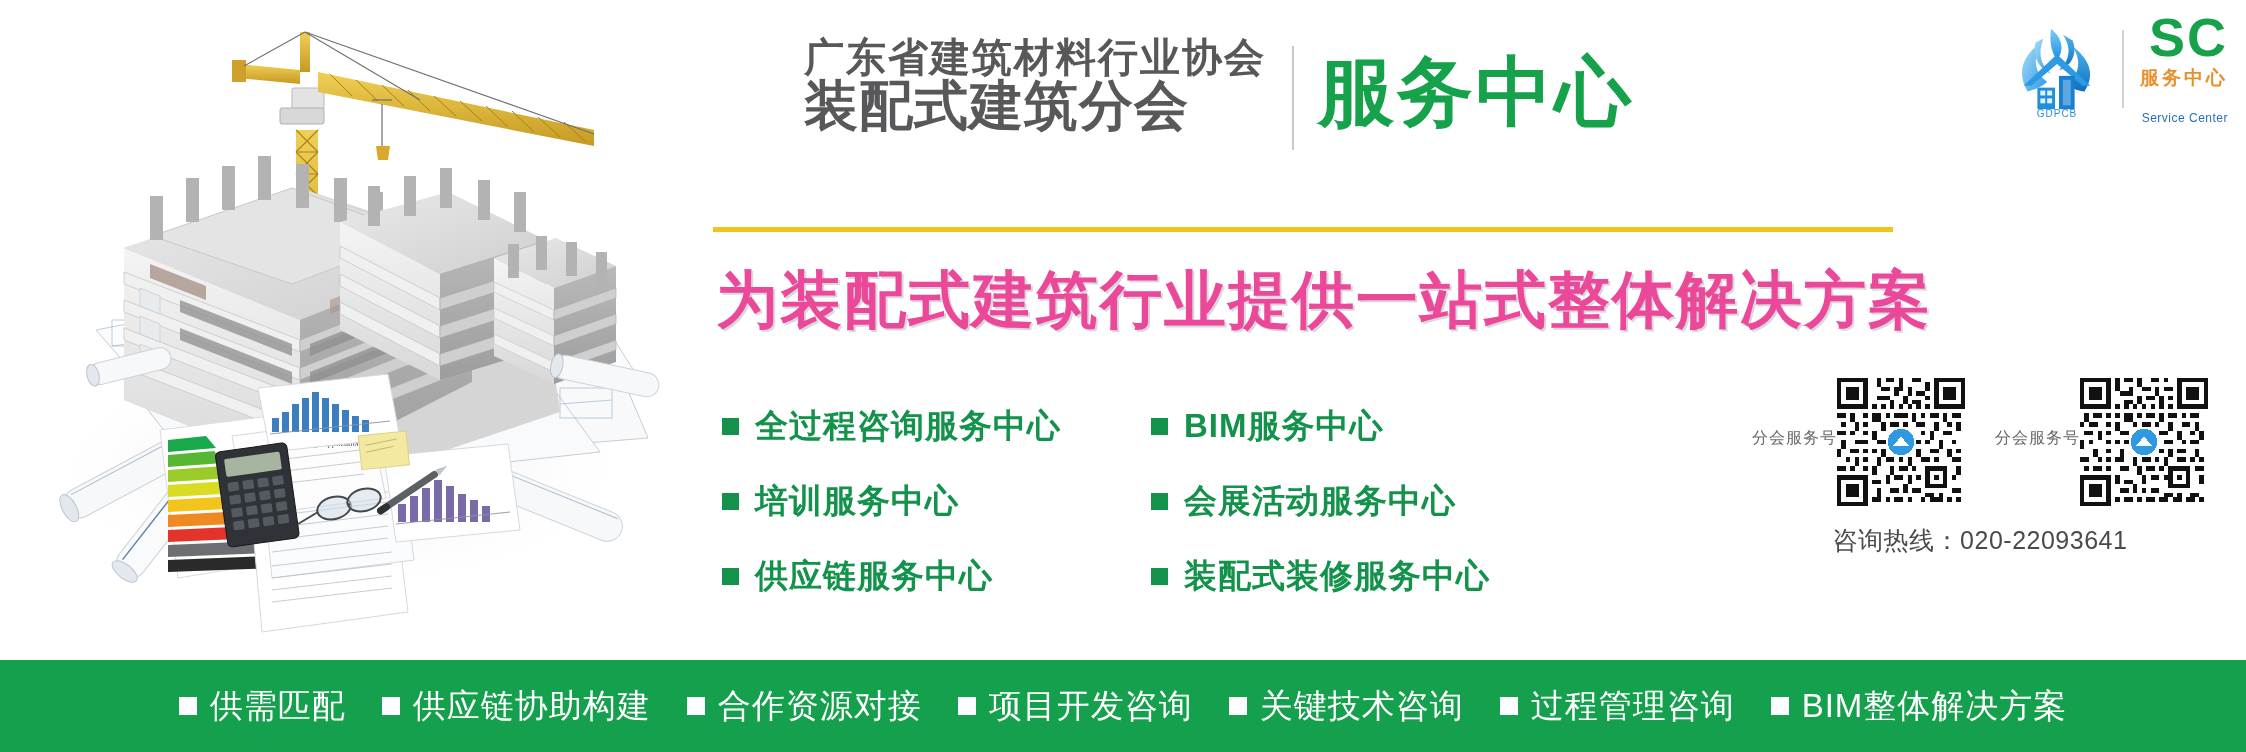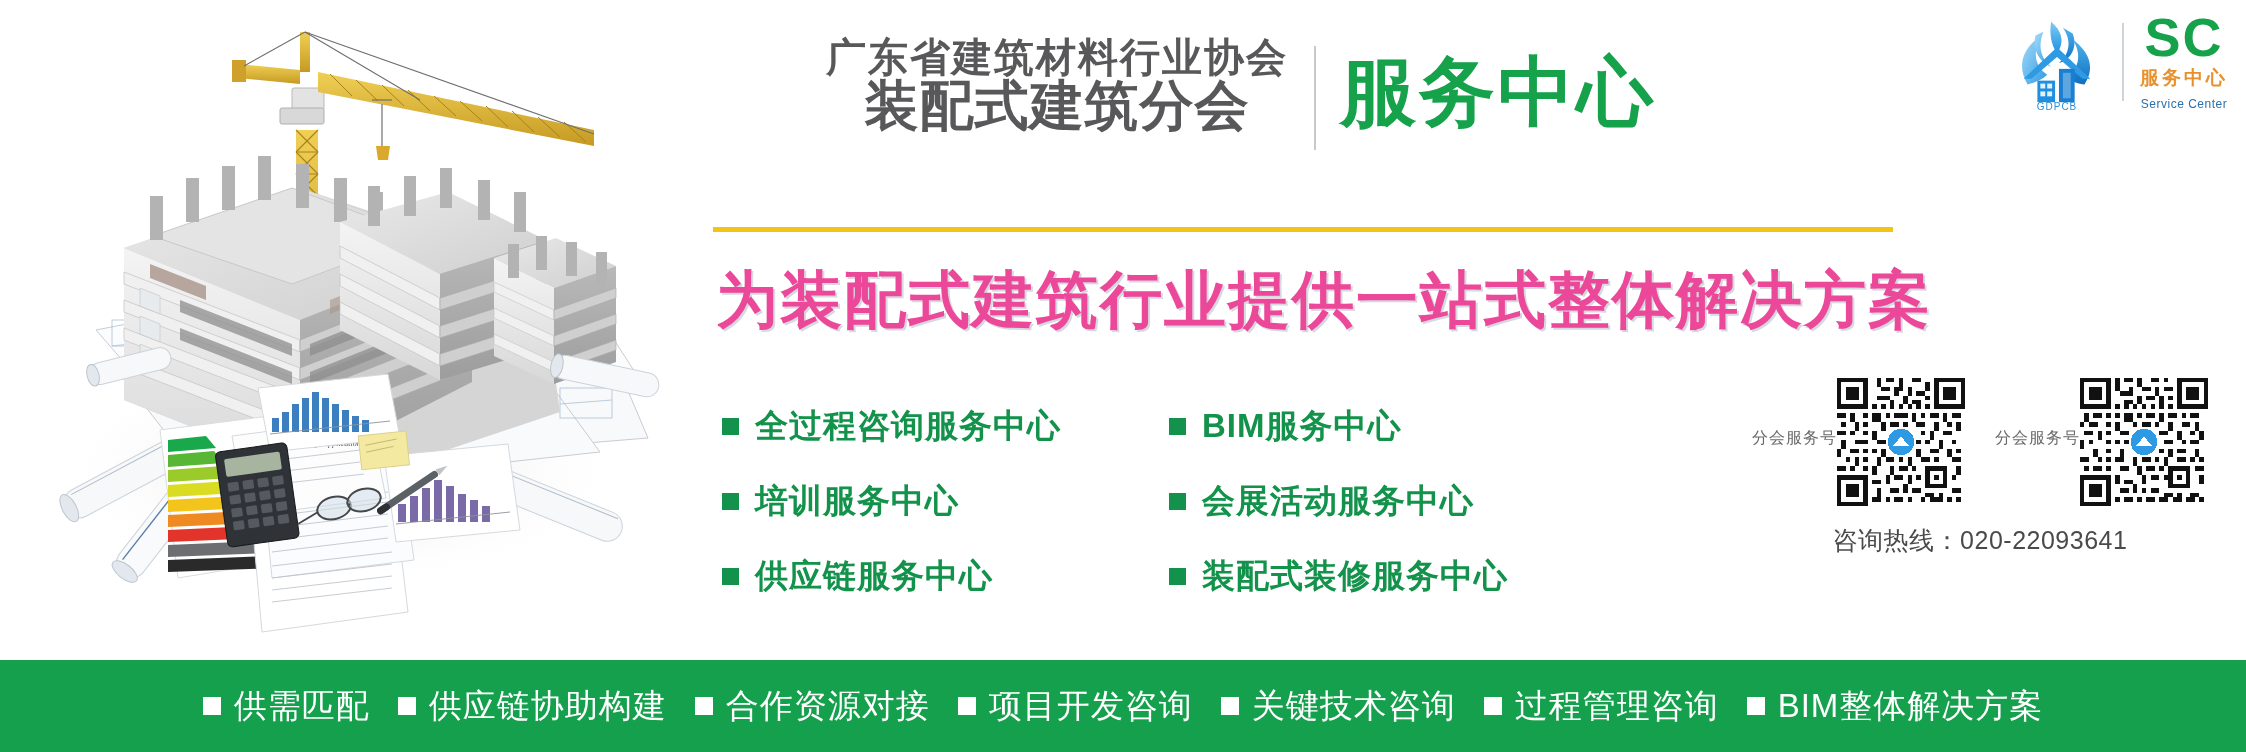--- a/index.html
+++ b/index.html
@@ -15,22 +15,22 @@
 
   
   .illus {
     position:absolute; left:0; top:0;
     width:660px; height:660px;
   }
   .illus svg { display:block; width:100%; height:100%; }
 
   
   .titleblock {
-    position:absolute; left:826px; top:38px;
-    display:flex; align-items:flex-start;text-align:center;
+    position:absolute; left:804px; top:38px;
+    display:flex; align-items:flex-start;
   }
   .assoc {
     display:flex; flex-direction:column;
     color:#58585a;
     font-weight:bold;
     letter-spacing:1px;
     line-height:0.98;
   }
   .assoc-line1 {
     font-size:40px;
@@ -76,21 +76,21 @@
     letter-spacing:2px;
     white-space:nowrap;
     text-shadow:2px 2px 0 rgba(140,145,170,.35);
   }
 
   
   .svc-lists {
     position:absolute;
     left:722px; top:404px;
     display:flex;
-    gap:90px;
+    gap:72px;
   }
   .svc-col { display:flex; flex-direction:column; gap:30px; }
   .svc-item {
     display:flex; align-items:center;
     color:#12924a;
     font-size:33px;
     font-weight:bold;
     white-space:nowrap;
     letter-spacing:1px;
   }
@@ -117,32 +117,32 @@
     font-size:10px;
     color:#2a8fd8;
     letter-spacing:1px;
     font-weight:normal;
   }
   .logo-div {
     width:2px; height:78px;
     background:#cfd4da;
     margin:0 16px;
   }
-  .logo-txt { display:flex; flex-direction:column; align-items:center; }
+  .logo-txt { display:flex; flex-direction:column; align-items:flex-end; }
   .logo-sc {
     font-size:54px; font-weight:bold; color:#16a14b;
     letter-spacing:2px; line-height:0.95;
   }
   .logo-cn {
     font-size:19px; color:#e8912c; font-weight:bold;
     letter-spacing:3px; margin-top:2px;
   }
   .logo-en {
     font-size:12px; color:#2a6fb0; letter-spacing:0.5px;
-    margin-top:6px;
+    margin-top:20px;
   }
 
   
   .qr-block {
     position:absolute;
     right:38px; top:378px;
     display:flex; flex-direction:column; align-items:center;
   }
   .qr-row { display:flex; gap:30px; }
   .qr-one { display:flex; flex-direction:row; align-items:center; }
@@ -160,21 +160,21 @@
     white-space:nowrap;
   }
 
   
   .greenbar {
     position:absolute;
     left:0; bottom:0;
     width:100%; height:92px;
     background:#14a04c;
     display:flex; align-items:center; justify-content:center;
-    gap:0;
+    gap:8px;
   }
   .gb-item {
     display:flex; align-items:center;
     color:#ffffff;
     font-size:33px;
     letter-spacing:1px;
     white-space:nowrap;
     padding:0 14px;
   }
   .gb-item .sq {

